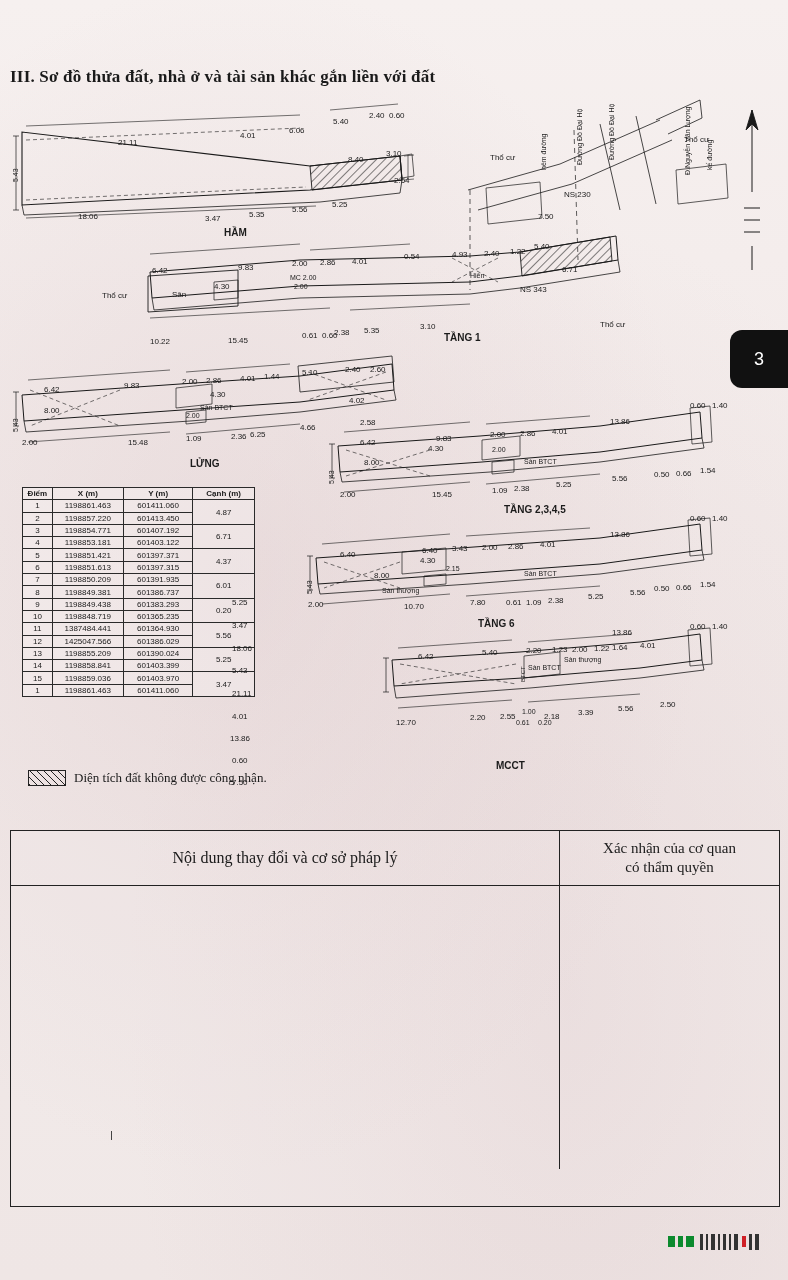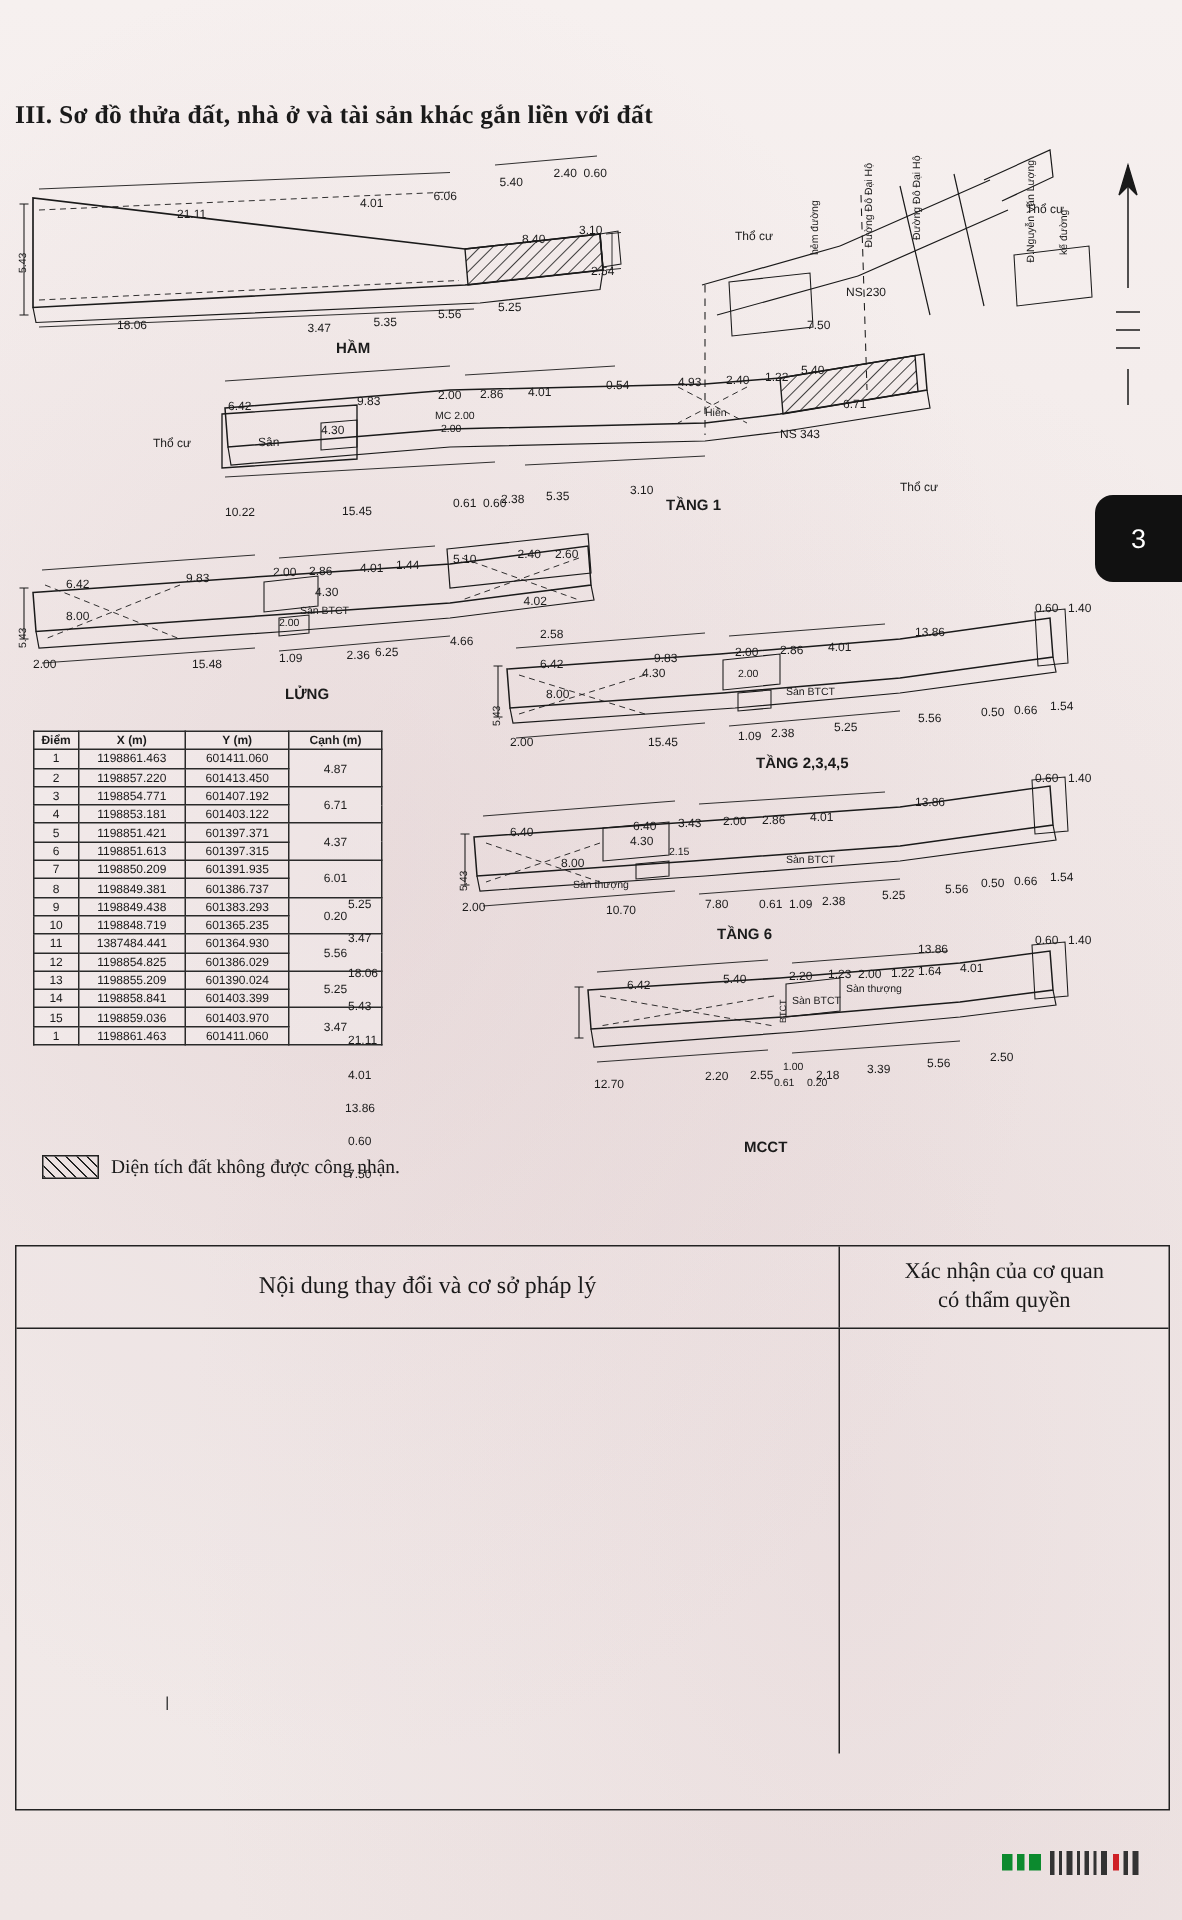--- a/index.html
+++ b/index.html
@@ -461,21 +461,21 @@
           <td class="y">601365.235</td>
         </tr>
         <tr>
           <td class="pt">11</td>
           <td class="x">1387484.441</td>
           <td class="y">601364.930</td>
           <td class="side" rowspan="2">5.56</td>
         </tr>
         <tr>
           <td class="pt">12</td>
-          <td class="x">1198854.825</td>
+          <td class="x">1425047.566</td>
           <td class="y">601386.029</td>
         </tr>
         <tr>
           <td class="pt">13</td>
           <td class="x">1198855.209</td>
           <td class="y">601390.024</td>
           <td class="side" rowspan="2">5.25</td>
         </tr>
         <tr>
           <td class="pt">14</td>

